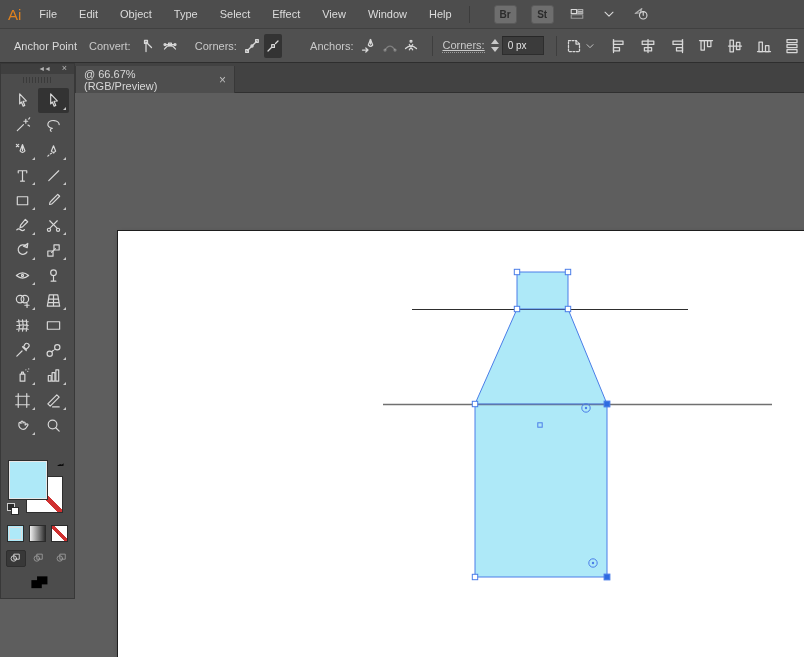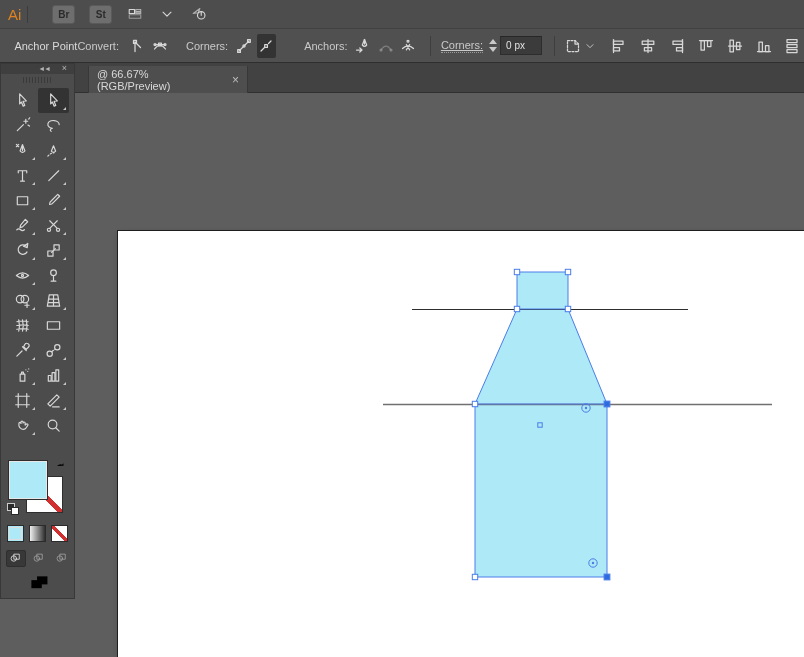--- a/index.html
+++ b/index.html
@@ -47,21 +47,21 @@
   #corners-input { width:42px; height:19px; background:#3B3B3B; border:1px solid #2D2D2D;
                    border-top-color:#272727; color:#E2E2E2; font-size:10px; padding-left:5px;
                    font-family:inherit; }
   .dotted-u { border-bottom:1px dotted #9A9A9A; padding-bottom:1px;text-decoration:underline; }
   .aligns { display:flex; align-items:center; margin-left:12px; gap:7px; }
   .aligns .cb-btn { width:22px; }
 
   
   #tabstrip { position:absolute; left:0; top:63px; width:804px; height:30px; background:#424242;
               border-bottom:1px solid #303030; z-index:3; }
-  #doc-tab { position:absolute; left:88px; top:3px; height:27px; width:160px; background:#4E4E4E;
+  #doc-tab { position:absolute; left:75px; top:3px; height:27px; width:160px; background:#4E4E4E;
              display:flex; align-items:center; padding:0 8px; color:#D8D8D8; cursor:pointer;
              border-left:1px solid #383838; border-right:1px solid #383838; }
   #doc-tab .t-close { margin-left:10px; color:#BDBDBD; font-size:12px; cursor:pointer; }
 
   
   #toolspanel { position:absolute; left:0; top:63px; width:75px; height:536px; background:#4C4C4C;
                 border:1px solid #383838; z-index:5; }
   #tp-header { height:10px; background:#3F3F3F; position:relative; }
   #tp-header .h-collapse { position:absolute; right:24px; top:0; font-size:7px; color:#B5B5B5; line-height:10px; letter-spacing:-1px; cursor:pointer; }
   #tp-header .h-close { position:absolute; right:7px; top:-1px; font-size:9px; color:#B5B5B5; line-height:11px; cursor:pointer; }
@@ -139,20 +139,31 @@
 
   <div id="tabstrip">
     <div id="doc-tab">
       <span>@ 66.67% (RGB/Preview)</span>
       <span class="t-close">×</span>
     </div>
   </div>
 
   <div id="menubar">
     <span id="logo">Ai</span>
+    <div class="menu">
+      <span class="mi">File</span>
+      <span class="mi">Edit</span>
+      <span class="mi">Object</span>
+      <span class="mi">Type</span>
+      <span class="mi">Select</span>
+      <span class="mi">Effect</span>
+      <span class="mi">View</span>
+      <span class="mi">Window</span>
+      <span class="mi">Help</span>
+    </div>
     <span class="mb-sep"></span>
     <span class="chip">Br</span>
     <span class="chip">St</span>
     <span class="mb-ic">
         <svg viewBox="0 0 18 18">
           <rect class="f" x="2.5" y="4" width="6" height="4.5"></rect>
           <rect class="f" x="9.8" y="4" width="5.7" height="2" opacity=".7"></rect>
           <rect class="f" x="9.8" y="7" width="5.7" height="1.5" opacity=".7"></rect>
           <rect class="f" x="2.5" y="9.8" width="13" height="4" opacity=".55"></rect>
         </svg>
@@ -166,21 +177,21 @@
         <svg viewBox="0 0 18 18">
           <circle cx="11.5" cy="10.5" r="4.2"></circle>
           <path d="M11.5 6.8 V10.5"></path>
           <path class="f" d="M2.5 8.5 L10 2.8 L8.2 7.6 Z" opacity=".7"></path>
         </svg>
       </span>
   </div>
 
   <div id="controlbar">
     <span class="cb-title">Anchor Point</span>
-    <span class="cb-label" style="margin-left:0">Convert:</span>
+    <span class="cb-label" style="margin-left:12px">Convert:</span>
     <span class="cb-btn">
         <svg viewBox="0 0 18 18">
           <path d="M9 14.5 V5"></path>
           <path d="M9 5 L14.5 10.5"></path>
           <rect class="f" x="7.5" y="3.4" width="3" height="3"></rect>
         </svg>
       </span>
     <span class="cb-btn" style="margin-left:6px">
         <svg viewBox="0 0 18 18">
           <path d="M3.5 12 Q9 4.5 14.5 12"></path>

